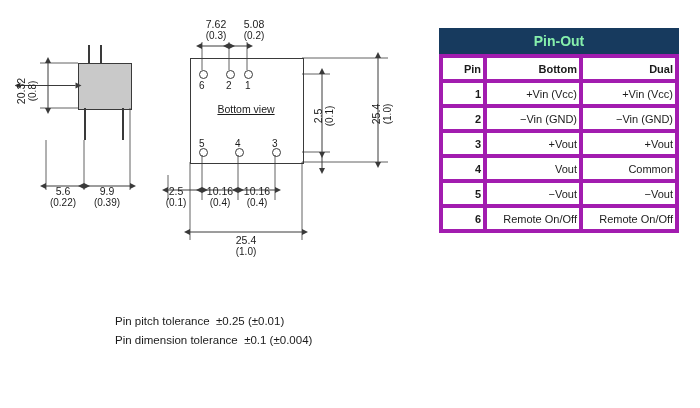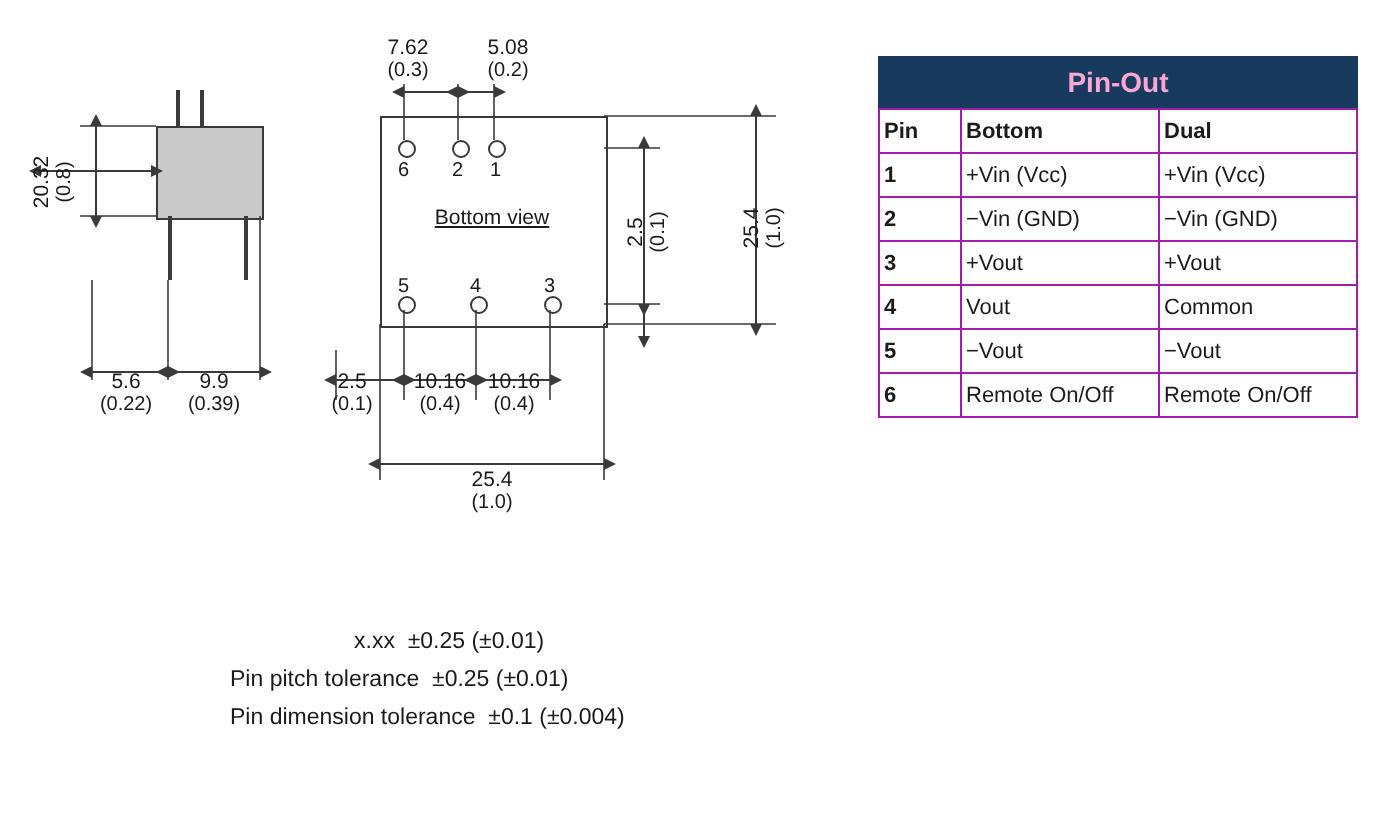--- a/index.html
+++ b/index.html
@@ -58,28 +58,28 @@
 
   
   #pinout{
     left:439px;top:28px;width:240px;
     border:1.6px solid #173a5e;
     border-collapse:collapse;
     font-size:11px;
     background:#ffffff;
   }
   #pinout caption{
-    background:#173a5e;color:#f9a8d4;
+    background:#173a5e;color:#86efac;
     font-size:14px;font-weight:bold;
     padding:5px 0 5px 0;
     caption-side:top;
   }
   #pinout th,#pinout td{
-    border:1px solid #a21caf;
-    text-align:left;
+    border:4px solid #a21caf;
+    text-align:right;
     padding:2.5px 2px;
     height:16px;
   }
   #pinout th{font-weight:bold;}
   #pinout td.pin{font-weight:bold;width:36px;}
 
   
   #notes{
     left:115px;top:312px;font-size:11.5px;line-height:19px;
   }
@@ -173,21 +173,21 @@
 <div class="abs dim" style="left:35px;top:185px;width:56px;">
   <span>5.6</span>
   <span class="sub">(0.22)</span>
 </div>
 
 <div class="abs dim" style="left:79px;top:185px;width:56px;">
   <span>9.9</span>
   <span class="sub">(0.39)</span>
 </div>
 
-<div class="abs dim" style="left:176px;top:18px;width:56px;">
+<div class="abs dim" style="left:188px;top:18px;width:56px;">
   <span>7.62</span>
   <span class="sub">(0.3)</span>
 </div>
 
 <div class="abs dim" style="left:226px;top:18px;width:56px;">
   <span>5.08</span>
   <span class="sub">(0.2)</span>
 </div>
 
 <div class="abs dim" style="left:154px;top:185px;width:44px;">
@@ -257,16 +257,15 @@
     </tr>
     <tr>
       <td class="pin">6</td>
       <td>Remote On/Off</td>
       <td>Remote On/Off</td>
     </tr>
   </tbody>
 </table>
 
 <div class="abs" id="notes">
-  <div class="row indent">x.xx  ±0.25 (±0.01)</div>
   <div class="row">Pin pitch tolerance  ±0.25 (±0.01)</div>
   <div class="row">Pin dimension tolerance  ±0.1 (±0.004)</div>
 </div>
 
 </body></html>

